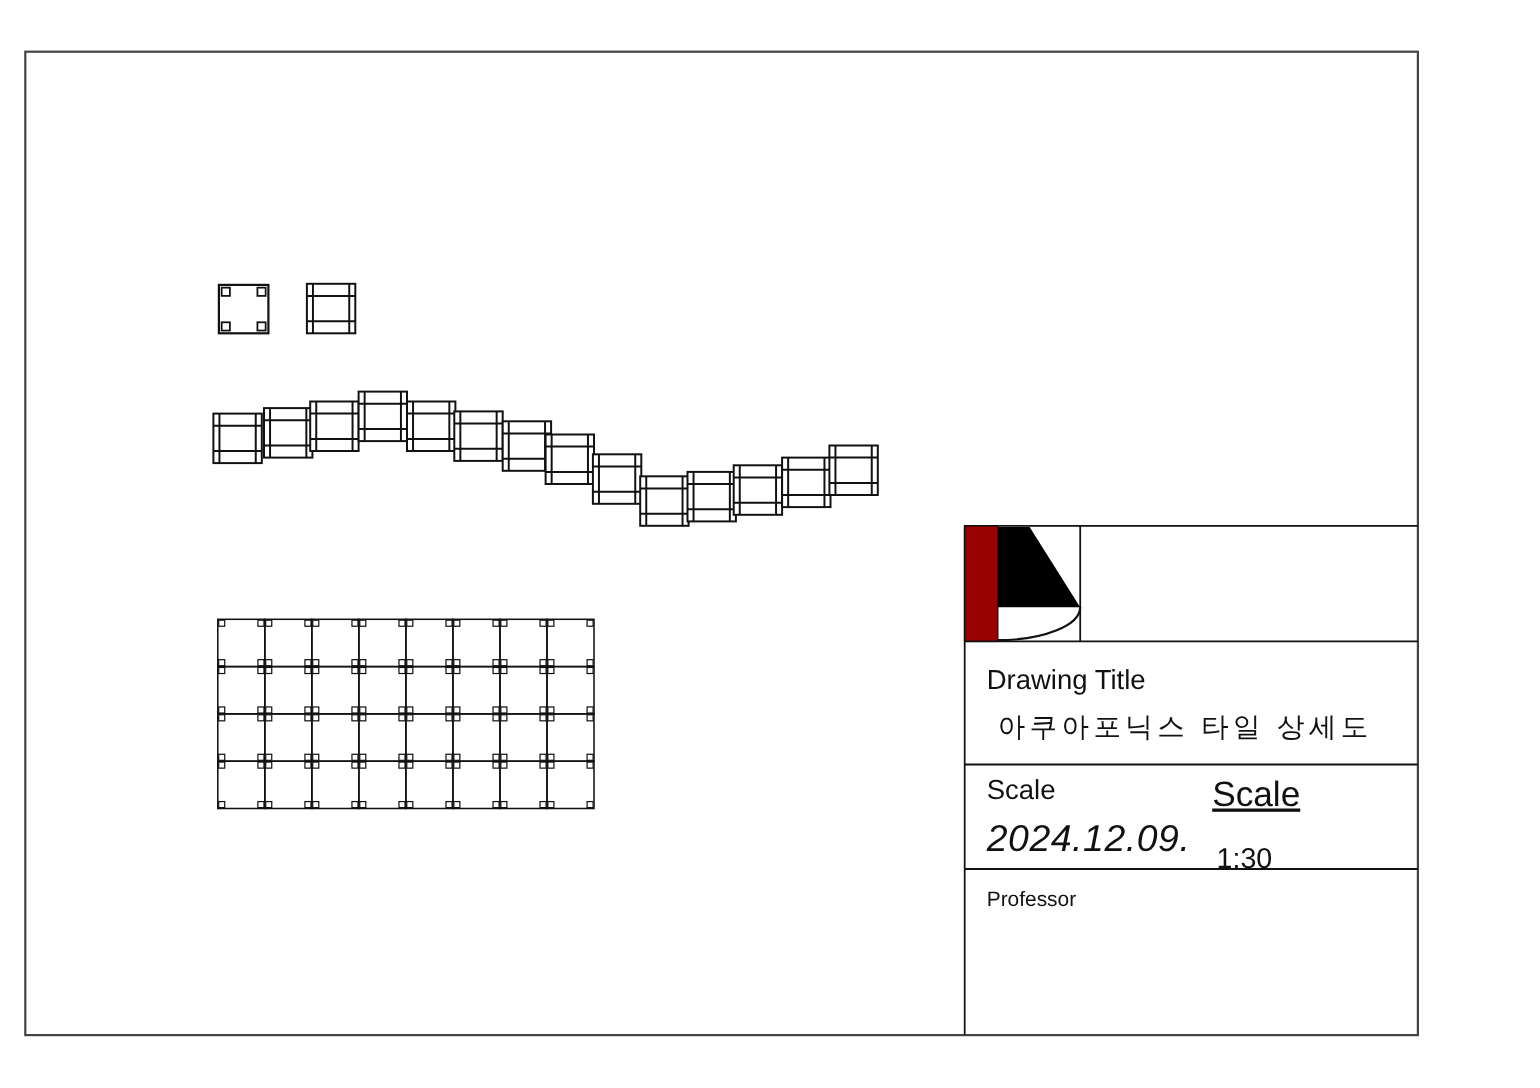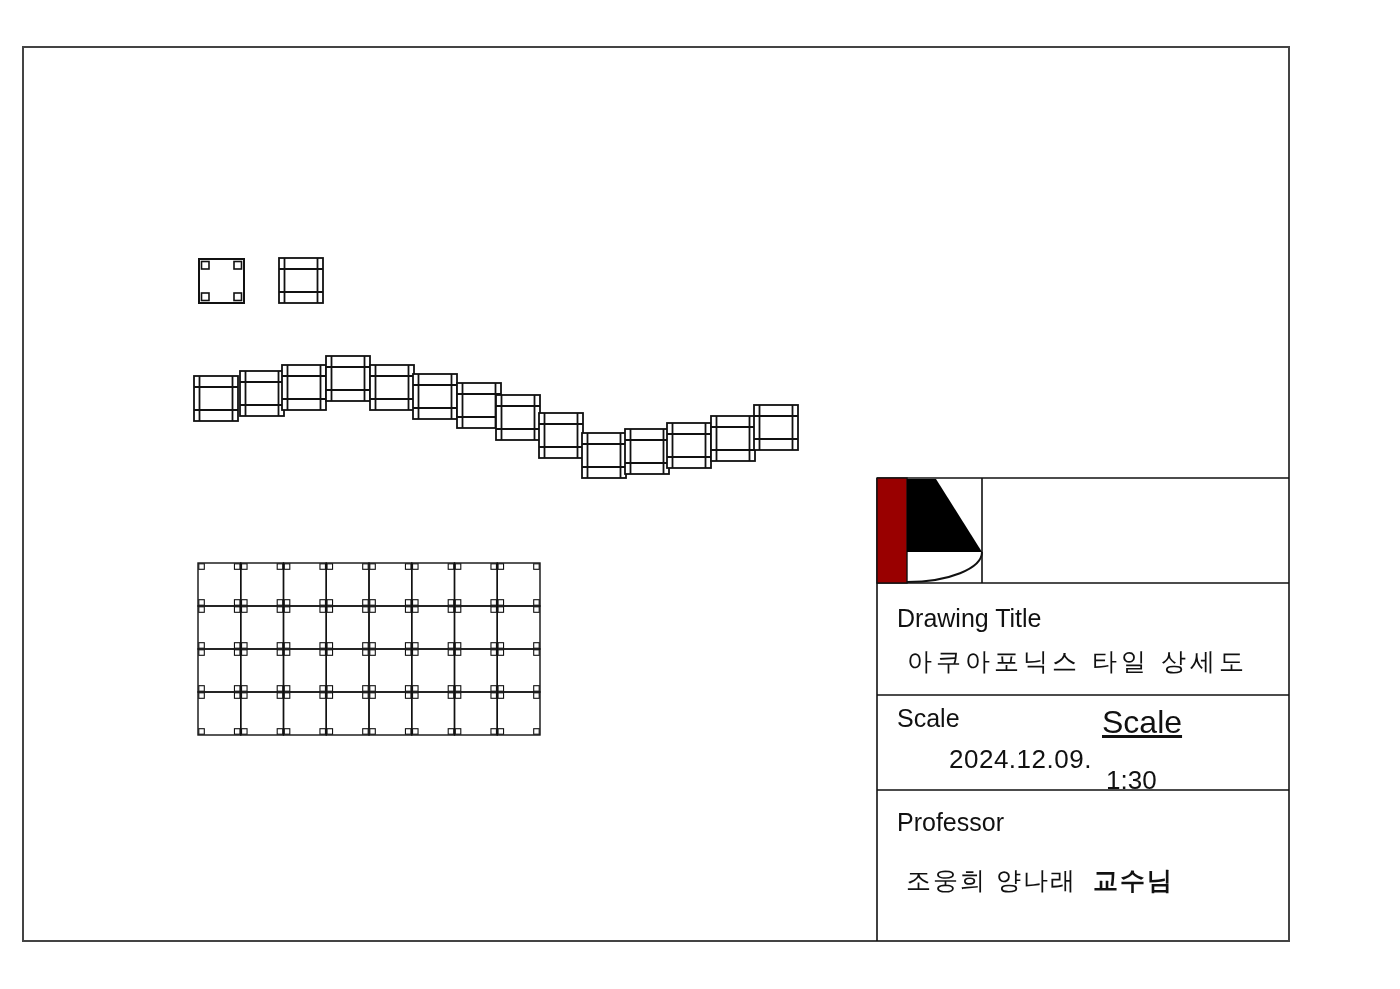--- a/index.html
+++ b/index.html
@@ -14,24 +14,24 @@
   #cad{position:absolute;left:0;top:0;}
   .tb-text{
     position:absolute;
     color:#111111;
     white-space:nowrap;
     line-height:1.1;
   }
   .t-title-label{left:897px;top:605px;font-size:25px;}
   .t-title-value{left:907px;top:648px;font-size:25px;letter-spacing:4px;}
   .t-date-label{left:897px;top:705px;font-size:25px;}
-  .t-date-value{left:949px;top:745px;font-size:26px;letter-spacing:.5px;}
+  .t-date-value{left:897px;top:745px;font-size:34px;letter-spacing:.5px;font-style:italic;}
   .t-scale-label{left:1102px;top:705px;font-size:32px;text-decoration:underline;}
   .t-scale-value{left:1106px;top:766px;font-size:26px;}
-  .t-prof-label{left:897px;top:809px;font-size:25px;}
+  .t-prof-label{left:897px;top:809px;font-size:19px;}
   .t-prof-value{left:906px;top:867px;font-size:25px;letter-spacing:2px;}
   .t-prof-value .b{font-weight:700;margin-left:16px;}
 </style>
 </head>
 <body>
 
 <div class="sheet">
   <svg id="cad" width="1400" height="989" viewBox="0 0 1400 989">
       <g>
         <rect x="23" y="47" width="1266" height="894" fill="none" stroke="#444444" stroke-width="2"></rect>
@@ -302,16 +302,13 @@
   <div class="tb-text t-title-label">Drawing Title</div>
   <div class="tb-text t-title-value">아쿠아포닉스 타일 상세도</div>
 
   <div class="tb-text t-date-label">Scale</div>
   <div class="tb-text t-date-value">2024.12.09.</div>
 
   <div class="tb-text t-scale-label">Scale</div>
   <div class="tb-text t-scale-value">1:30</div>
 
   <div class="tb-text t-prof-label">Professor</div>
-  <div class="tb-text t-prof-value">
-    <span>조웅희 양나래</span><span class="b">교수님</span>
-  </div>
 </div>
 
 </body></html>

